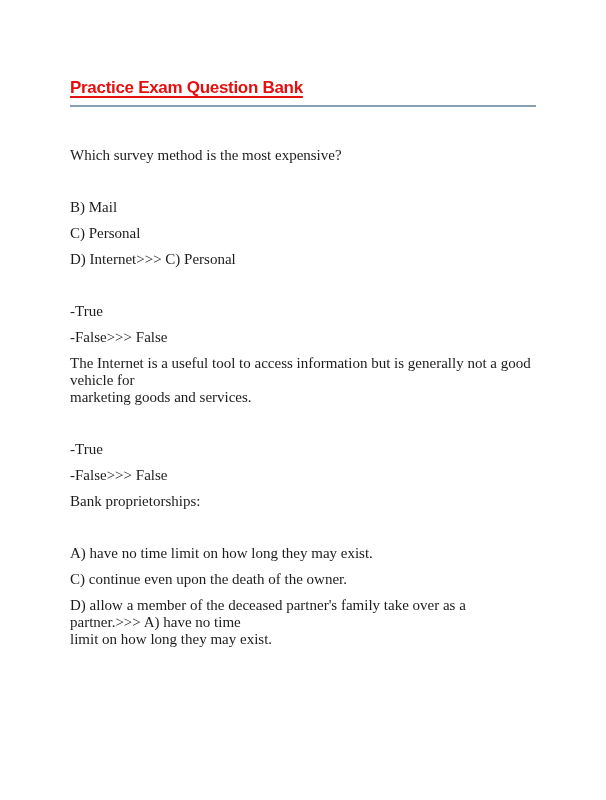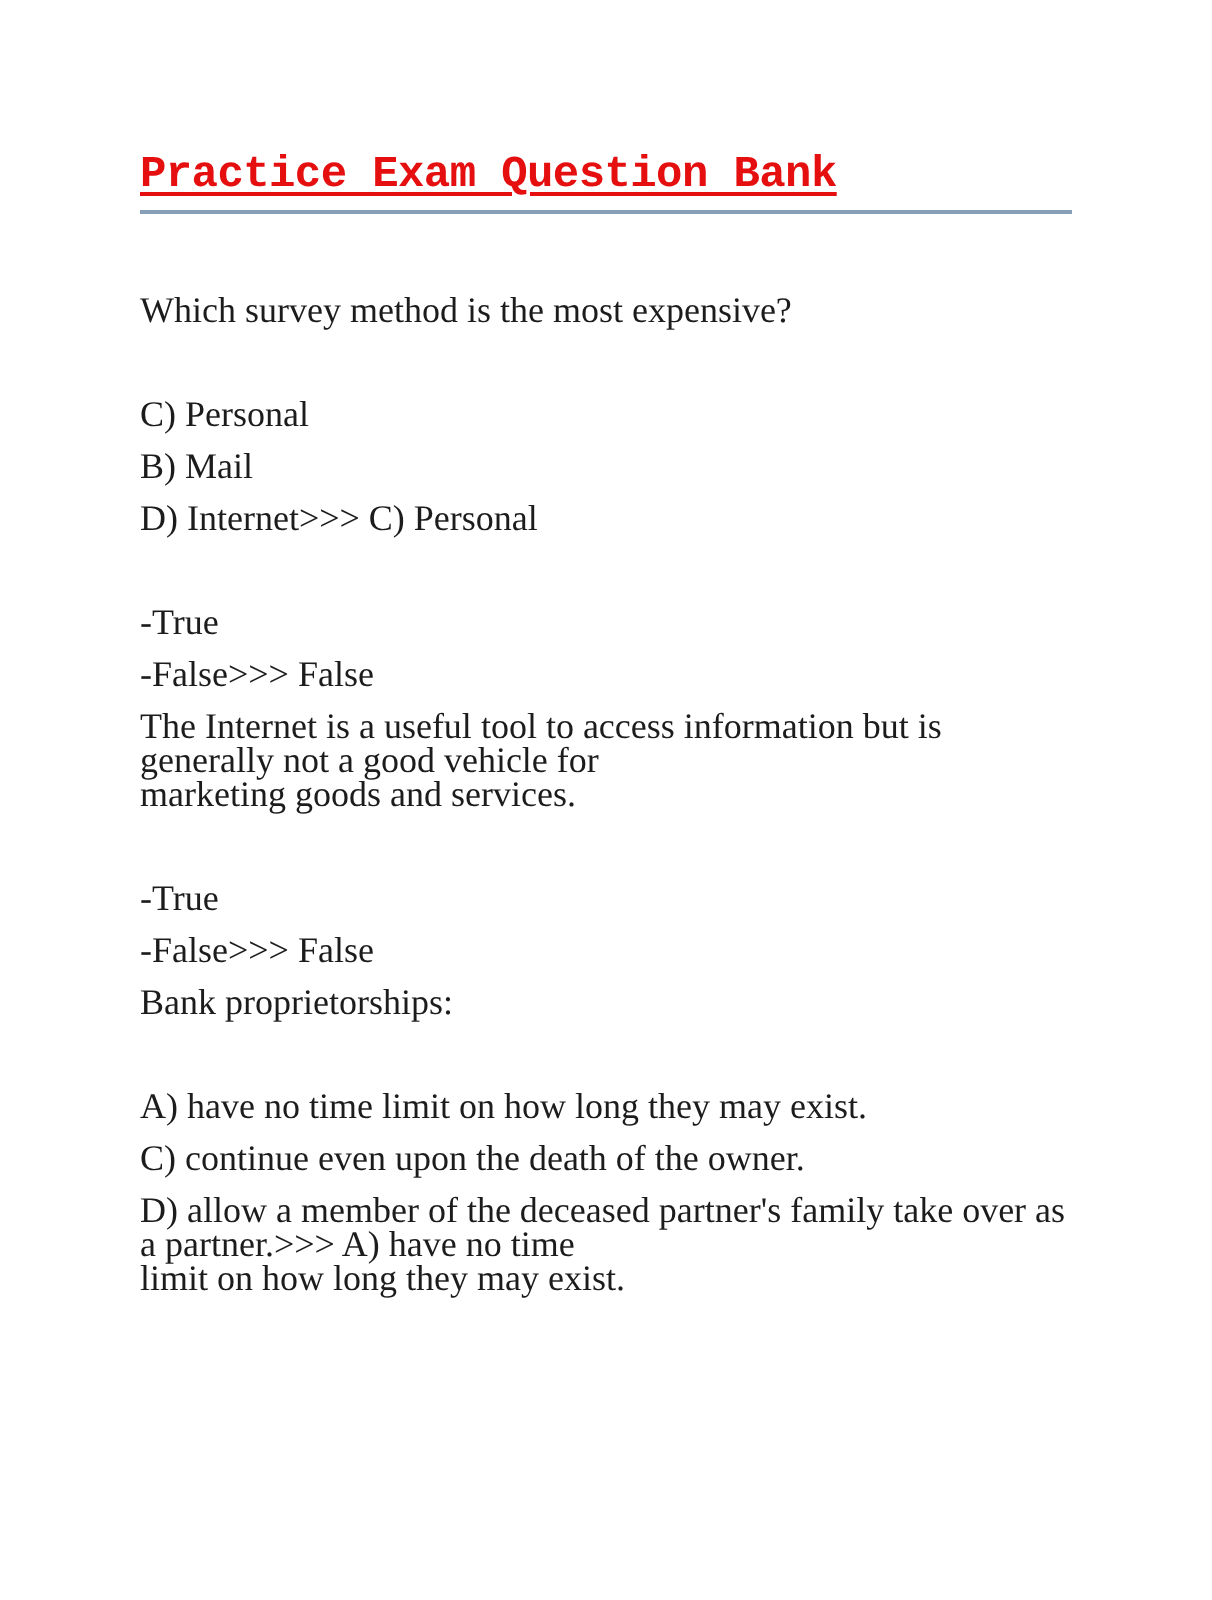--- a/index.html
+++ b/index.html
@@ -15,56 +15,56 @@
     overflow: hidden;
     font-family: "Liberation Serif", "DejaVu Serif", serif;
   }
   .content {
     margin-left: 70px;
     width: 466px;
   }
   h1.doc-title {
     margin: 73px 0 0 0;
     padding: 0 0 2px 0;
-    font-family: Liberation Mono, monospace;
-    font-size: 22px;
+    font-family: Liberation Sans, sans-serif;
+    font-size: 17px;
     font-weight: bold;
     letter-spacing: -0.3px;
     line-height: 30px;
     color: var(--title-color, #e50f0f);
     text-decoration: underline;
     text-decoration-thickness: 2px;
     text-underline-offset: 3px;
     border-bottom: 2px solid var(--rule-color, #87a0b8);
   }
   .body-text {
     margin-top: 40px;
   }
   .body-text p {
     margin: 0 0 9px 0;
     min-height: 17px;
-    font-size: 18px;
+    font-size: 15px;
     line-height: 17px;
     color: var(--text-color, #1c1c1c);
     white-space: pre-line;
   }
 </style>
 </head>
 <body>
 
 <div class="page">
   <div class="content">
 
     <h1 class="doc-title">Practice Exam Question Bank</h1>
 
     <div class="body-text">
       <p>Which survey method is the most expensive?</p>
       <p></p>
+      <p>B) Mail</p>
       <p>C) Personal</p>
-      <p>B) Mail</p>
       <p>D) Internet&gt;&gt;&gt; C) Personal</p>
       <p></p>
       <p>-True</p>
       <p>-False&gt;&gt;&gt; False</p>
       <p>The Internet is a useful tool to access information but is generally not a good vehicle for
 marketing goods and services.</p>
       <p></p>
       <p>-True</p>
       <p>-False&gt;&gt;&gt; False</p>
       <p>Bank proprietorships:</p>

